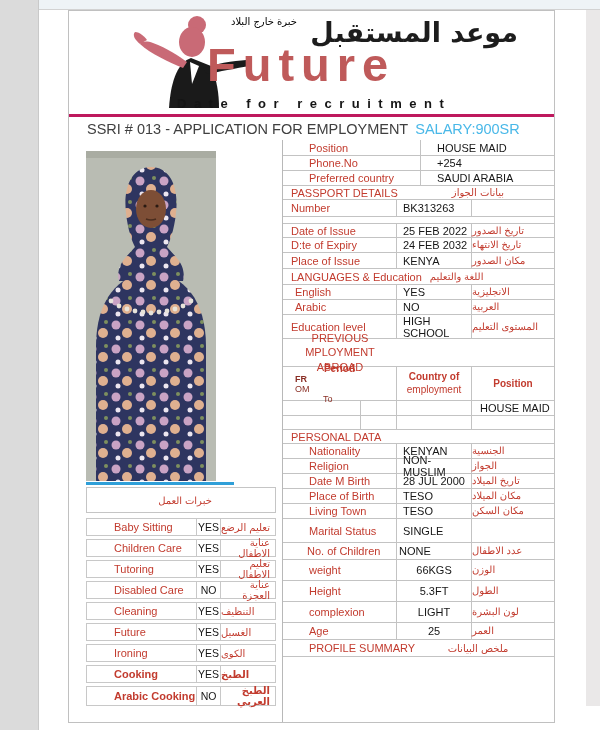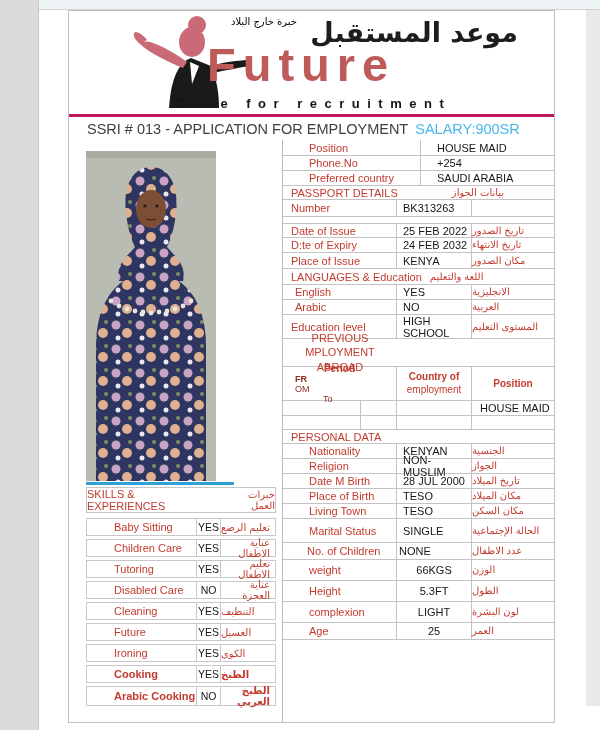--- a/index.html
+++ b/index.html
@@ -158,21 +158,20 @@
           <circle cx="73" cy="161" r="2.4"></circle>
             <circle cx="81" cy="160" r="2.4"></circle>
             <circle cx="89" cy="158" r="2.4"></circle>
           <circle cx="97" cy="155" r="2.4"></circle>
             <circle cx="105" cy="150" r="2.4"></circle>
         </g>
       </svg>
       <div class="photo-underline"></div>
 
       <div class="skills-heading">
-        <span>SKILLS &amp; EXPERIENCES</span>
         <span class="ar-inline">خبرات العمل</span>
       </div>
 
       <div class="skills-table">
         <div class="sk-row">
           <div class="sk-lbl">Baby Sitting</div>
           <div class="sk-val">YES</div>
           <div class="sk-ar">تعليم الرضع</div>
         </div>
         <div class="sk-row">
@@ -338,21 +337,20 @@
         <div class="c-ar">مكان الميلاد</div>
       </div>
       <div class="row" style="height:15px">
         <div class="c-lbl">Living Town</div>
         <div class="c-val">TESO</div>
         <div class="c-ar">مكان السكن</div>
       </div>
       <div class="row" style="height:24px">
         <div class="c-lbl">Marital Status</div>
         <div class="c-val">SINGLE</div>
-        <div class="c-ar" style="max-width:80px">الحالة الإجتماعية</div>
       </div>
       <div class="row" style="height:17px">
         <div class="c-lbl pl24">No. of Children</div>
         <div class="c-val" style="padding-left:2px">NONE</div>
         <div class="c-ar">عدد الاطفال</div>
       </div>
       <div class="row" style="height:21px">
         <div class="c-lbl">weight</div>
         <div class="c-val center">66KGS</div>
         <div class="c-ar">الوزن</div>
@@ -366,16 +364,20 @@
         <div class="c-lbl">complexion</div>
         <div class="c-val center">LIGHT</div>
         <div class="c-ar">لون البشرة</div>
       </div>
       <div class="row" style="height:17px">
         <div class="c-lbl">Age</div>
         <div class="c-val center">25</div>
         <div class="c-ar">العمر</div>
       </div>
 
+      <div class="hd-row" style="height:17px;border-bottom:1px solid #c3c3c3">
+        <span class="en" style="padding-left:26px">PROFILE SUMMARY</span>
+        <span class="hd-ar">ملخص البيانات</span>
+      </div>
 
     </div>
   </div>
 </div>
 
 </body></html>

